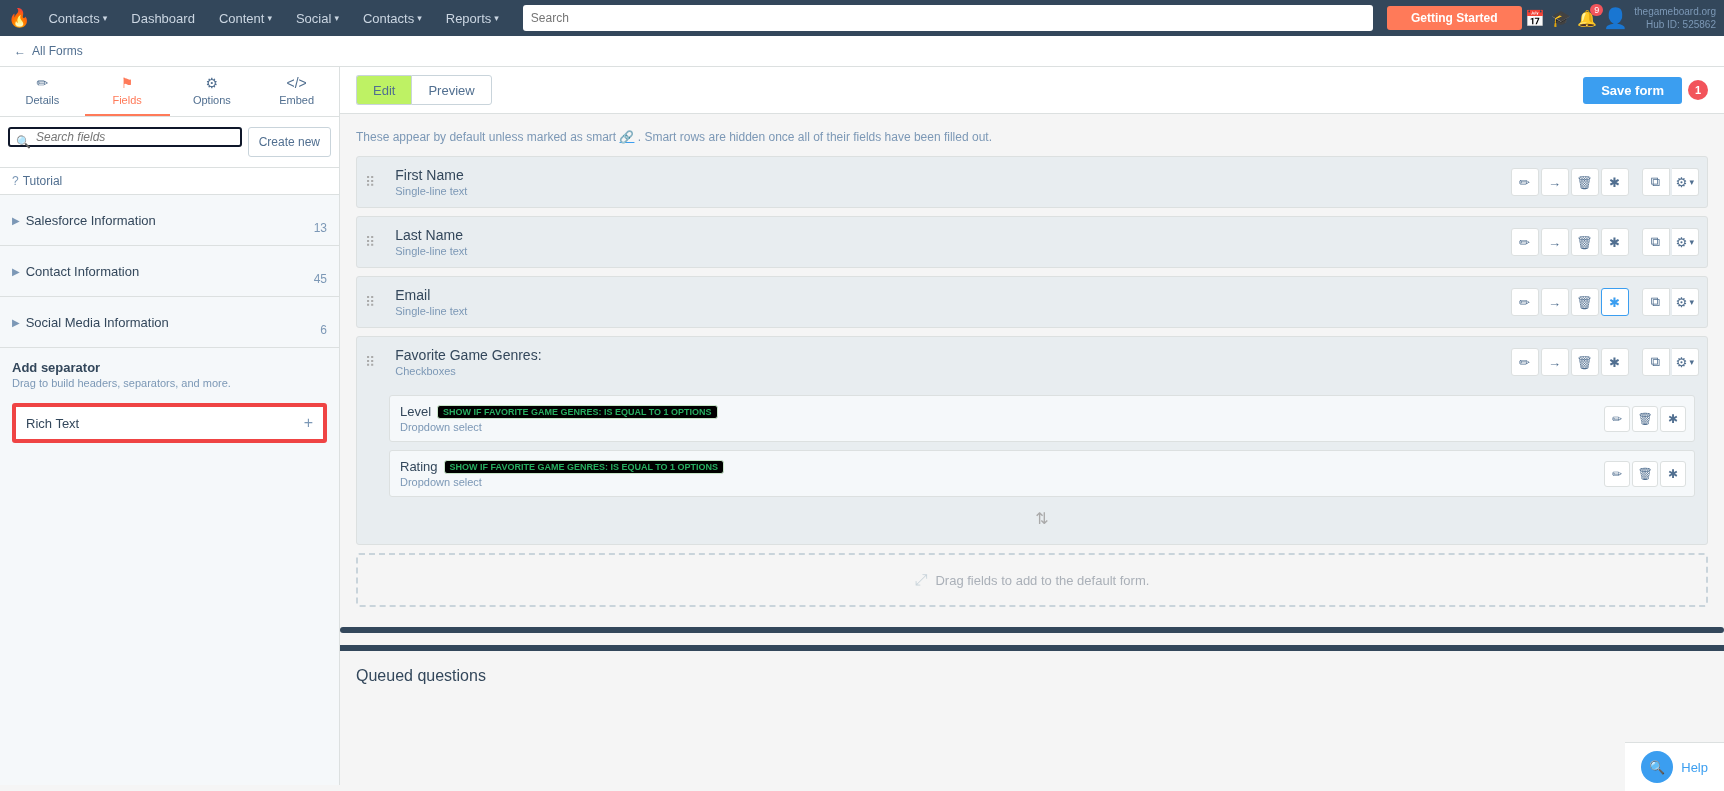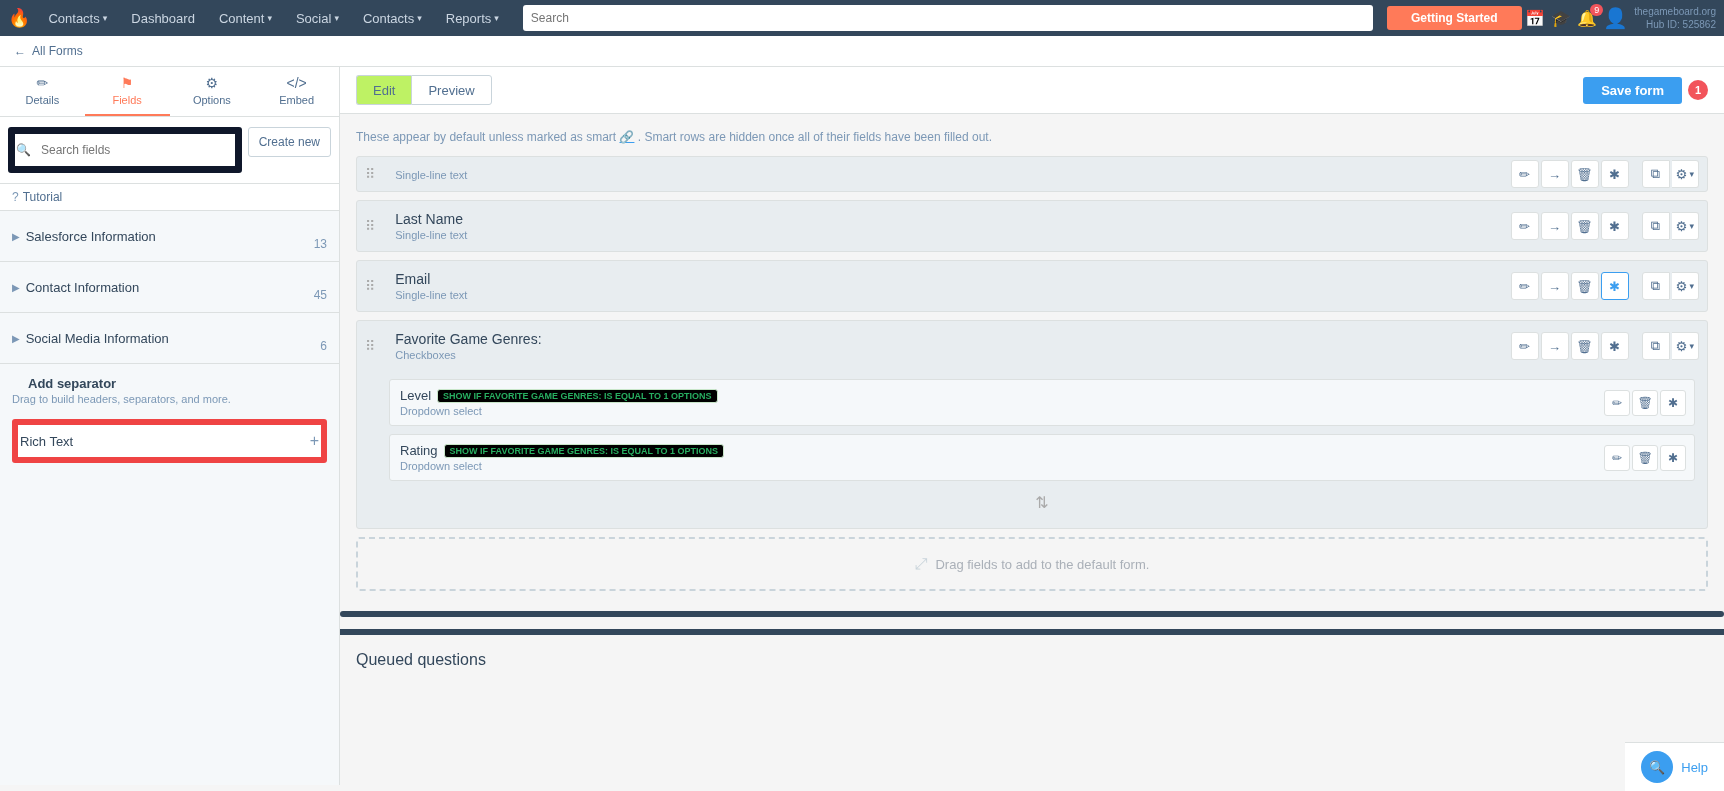--- a/index.html
+++ b/index.html
@@ -42,39 +42,39 @@
     .sidebar-tabs { display: flex; border-bottom: 1px solid #dce0e0; background: #fff; }
     .sidebar-tab {
       flex: 1; display: flex; flex-direction: column; align-items: center; justify-content: center; padding: 8px 4px; cursor: pointer; color: #516f90; font-size: 11px; border-bottom: 2px solid transparent; gap: 3px;
     }
     .sidebar-tab.active { border-bottom: 2px solid #ff7a59; color: #ff7a59; }
     .sidebar-tab-icon { font-size: 14px; }
 
     .sidebar-search-row { display: flex; padding: 10px 8px; gap: 6px; border-bottom: 1px solid #dce0e0; background: #fff; }
     .search-wrap { flex: 1; position: relative; }
     .search-wrap .search-icon-inner { position: absolute; left: 8px; top: 50%; transform: translateY(-50%); color: #7c98b6; font-size: 12px; pointer-events: none; }
-    .search-input { width: 100%; height: 46px; border: 7px solid #0f172a; border-radius: 3px; padding: 0 8px 0 26px; font-size: 12px; color: #333; }
+    .search-input { width: 100%; height: 20px; border: 2px solid #0f172a; border-radius: 3px; padding: 0 8px 0 26px; font-size: 12px; color: #333; font-style: italic; }
     .create-new-btn {
       height: 30px; background: #fff; border: 1px solid #c9d4db; border-radius: 3px; padding: 0 10px; font-size: 12px; color: #516f90; cursor: pointer; white-space: nowrap;
     }
 
     .sidebar-section { border-bottom: 1px solid #dce0e0; }
     .sidebar-section-header {
       display: flex; align-items: center; padding: 10px 12px; cursor: pointer; background: #f5f8fa;
     }
     .sidebar-section-header .arrow { color: #7c98b6; font-size: 10px; margin-right: 6px; }
     .sidebar-section-title { flex: 1; font-size: 13px; color: #33475b; font-weight: 500; }
     .sidebar-section-count { color: #7c98b6; font-size: 12px; margin-top: 16px; }
 
     .add-separator { padding: 12px 12px 6px; }
-    .add-separator-title { font-size: 13px; font-weight: 600; color: #33475b; margin-bottom: 2px; margin-left: 16px; }
+    .add-separator-title { font-size: 13px; font-weight: 600; color: #33475b; margin-bottom: 2px; }
     .add-separator-desc { font-size: 11px; color: #7c98b6; }
 
     .rich-text-row {
-      display: flex; align-items: center; margin: 8px 12px; border: 6px solid #ef4444; border-radius: 3px; background: #fff; padding: 7px 2px; cursor: pointer; justify-content: flex-end;
+      display: flex; align-items: center; margin: 8px 12px; border: 4px solid #ef4444; border-radius: 3px; background: #fff; padding: 7px 10px; cursor: pointer; justify-content: flex-end;
     }
     .rich-text-label { flex: 1; font-size: 13px; color: #33475b; }
     .rich-text-plus { color: #7c98b6; font-size: 16px; }
 
     
     .content-area { flex: 1; overflow-y: auto; background: #f5f5f5; display: flex; flex-direction: column; }
 
     
     .form-header {
       background: #fff; padding: 8px 16px; display: flex; align-items: center; justify-content: space-between; border-bottom: 1px solid #dce0e0; position: sticky; top: 0; z-index: 10;
@@ -292,20 +292,21 @@
     <div class="default-questions">
       <div class="dq-subtitle">
         <span>These appear by default unless marked as smart</span>
         <a href="#"> 🔗</a>
         <span>. Smart rows are hidden once all of their fields have been filled out.</span>
       </div>
 
       <div class="field-row">
         <div class="field-drag">⠿</div>
         <div class="field-body">
+          <div class="field-name">First Name</div>
           <div class="field-type">Single-line text</div>
         </div>
         <div class="field-actions">
           <button class="field-btn" title="Edit">✏</button>
           <button class="field-btn" title="Hide">→</button>
           <button class="field-btn" title="Delete">🗑</button>
           <button class="field-btn" title="Required">✱</button>
           <div class="field-sep"></div>
           <button class="field-copy-btn" title="Copy">⧉</button>
           <button class="field-settings-btn" title="Settings">⚙ <span style="font-size:9px;">▾</span></button>

